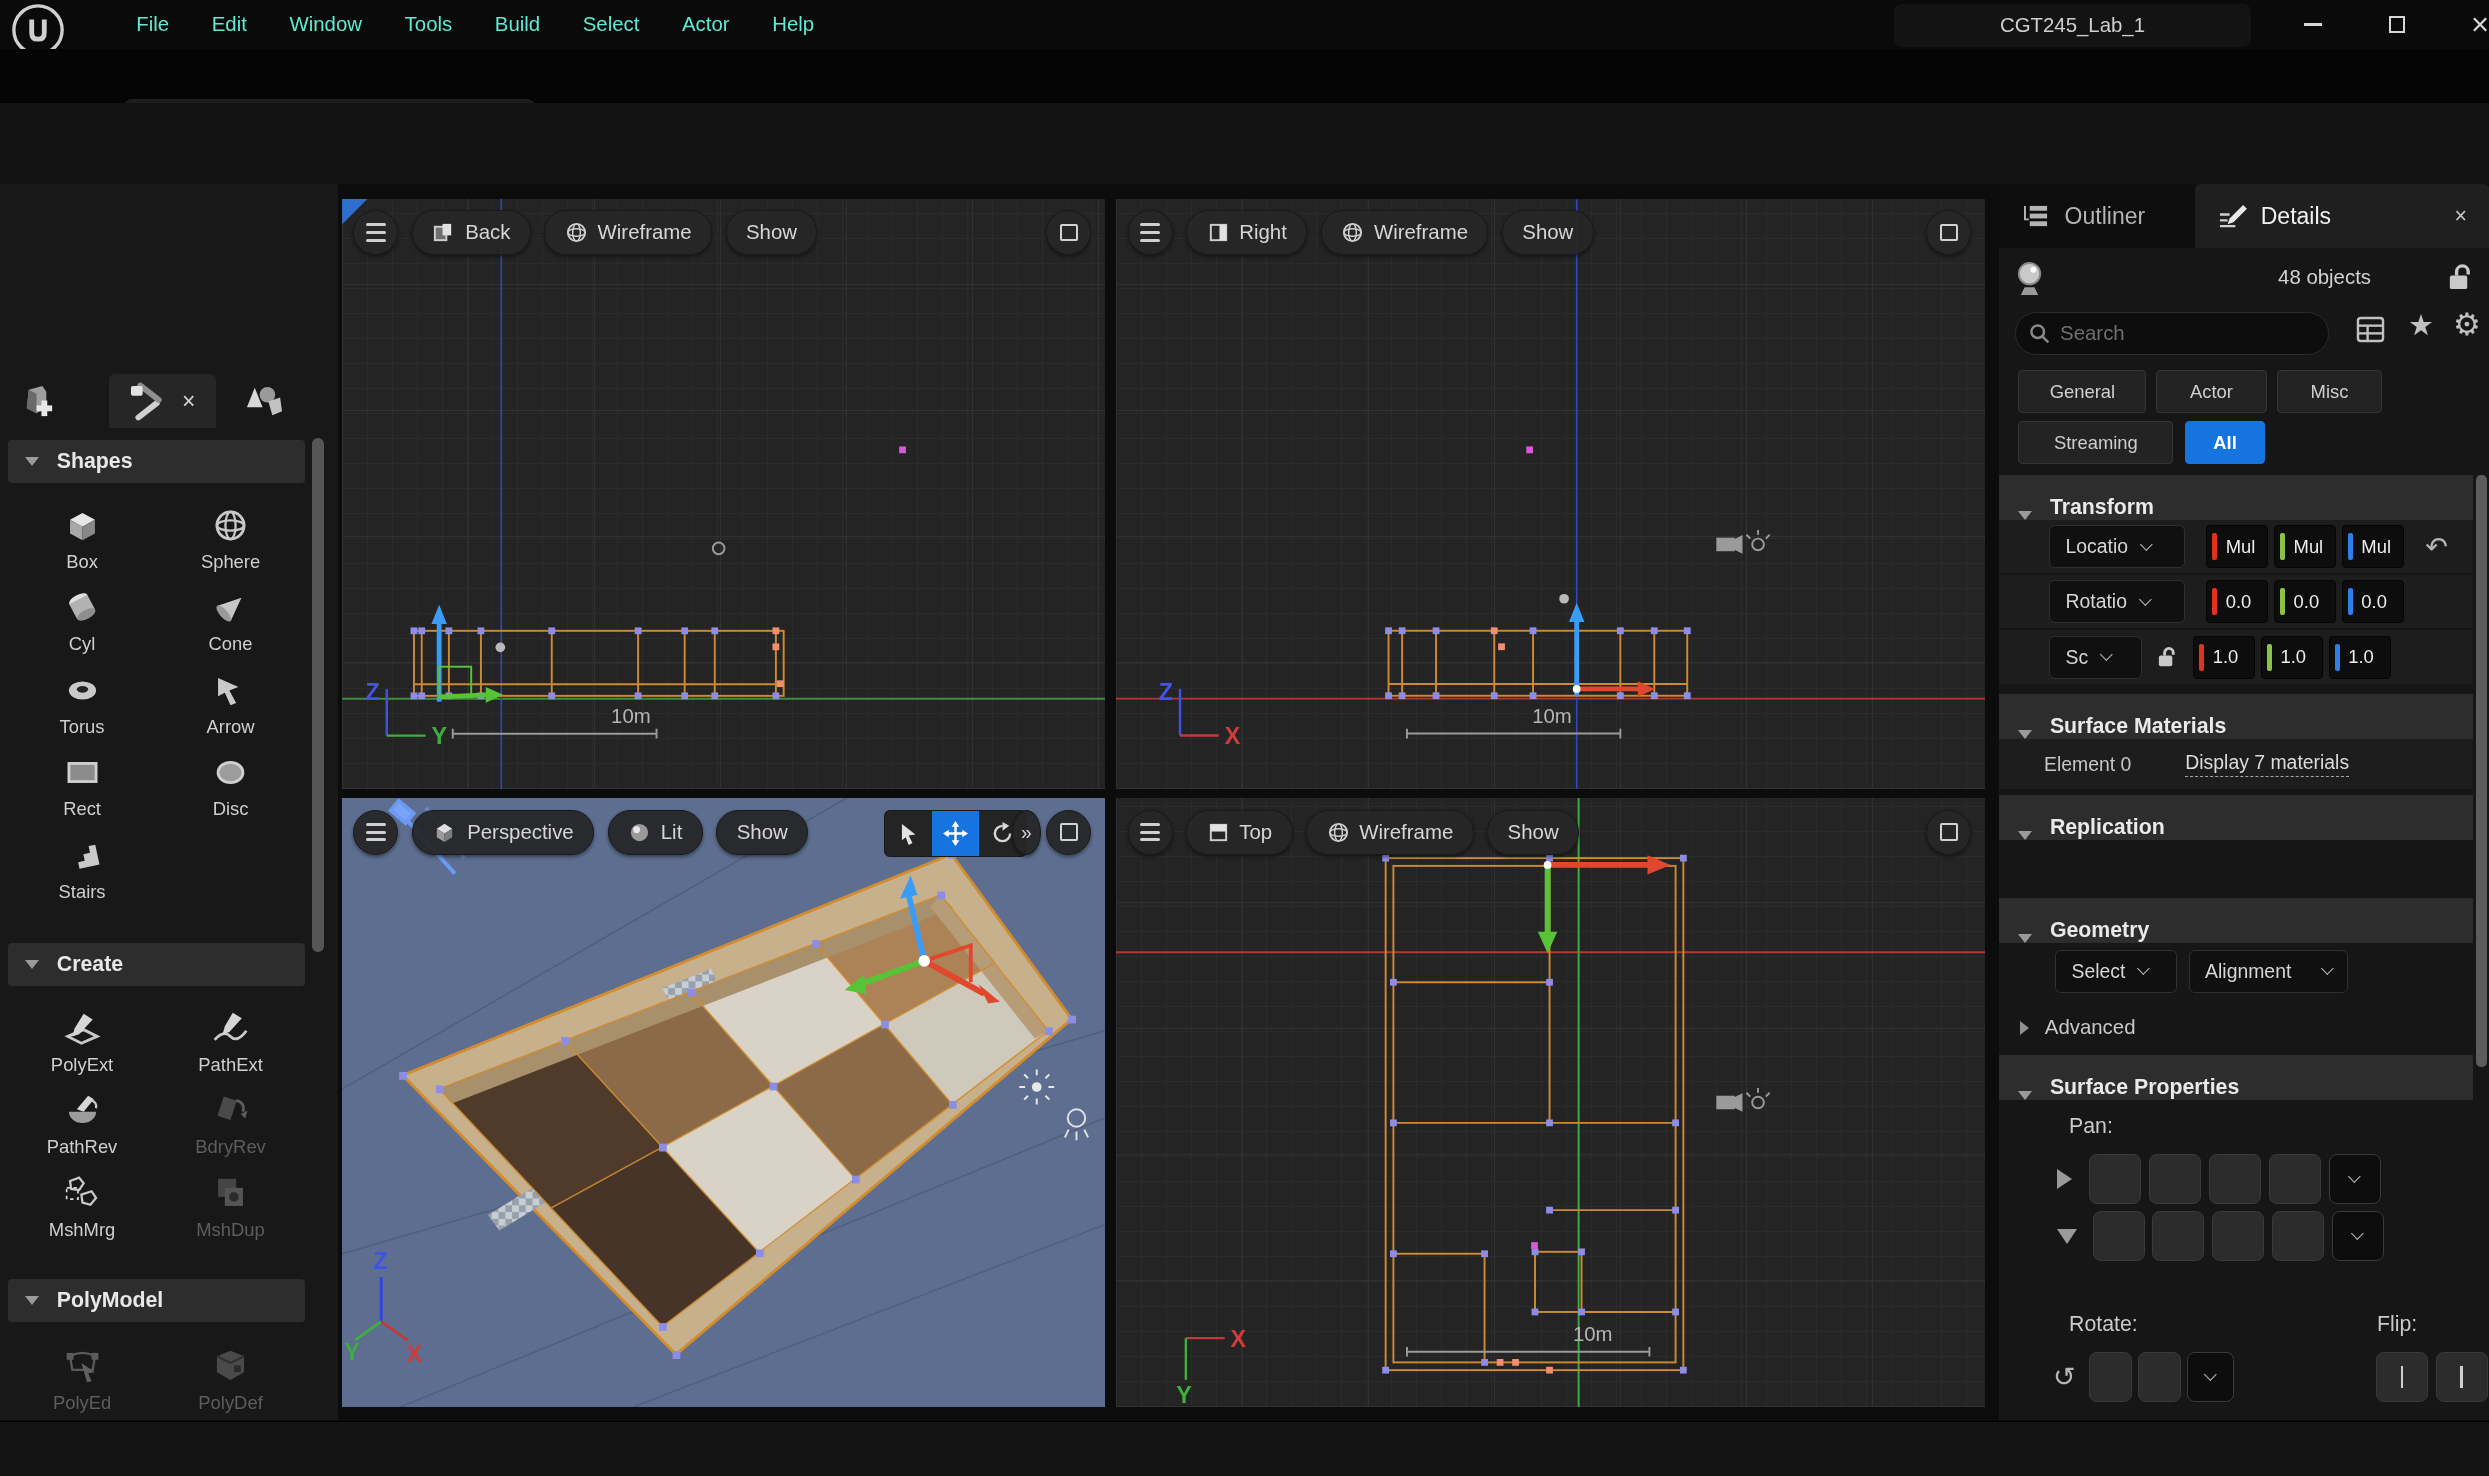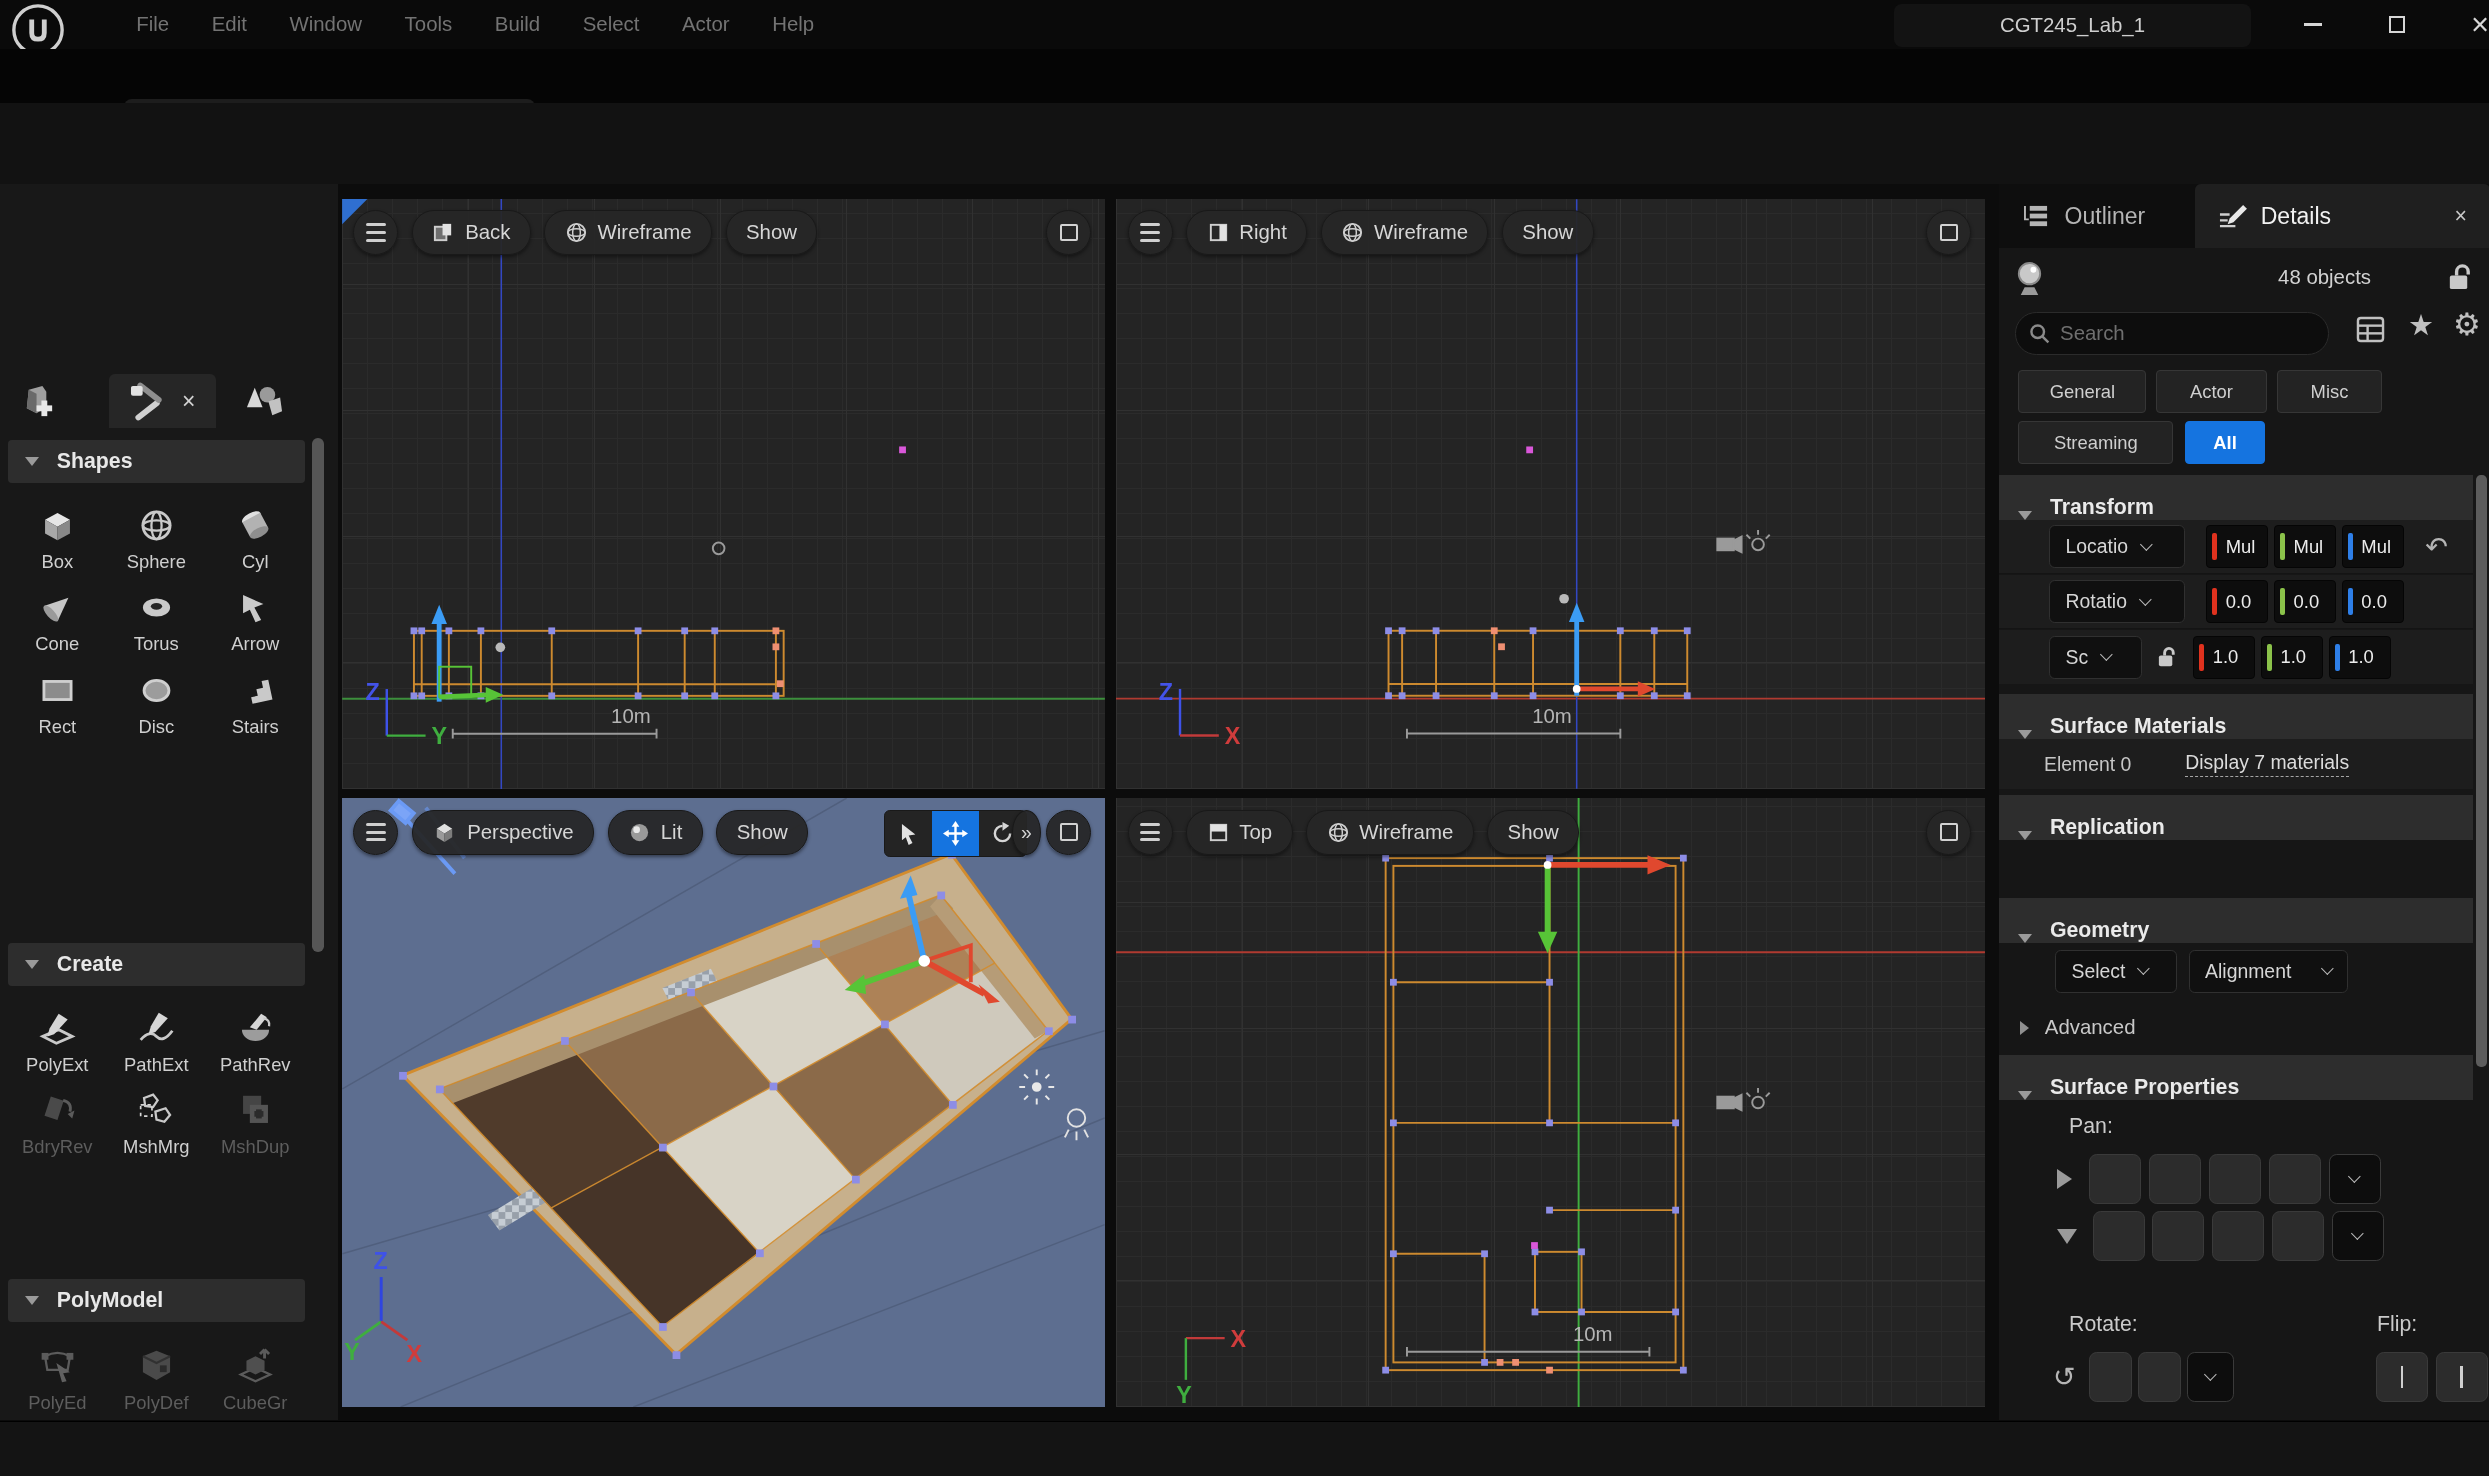--- a/index.html
+++ b/index.html
@@ -4,21 +4,21 @@
 <style>
   * { margin:0; padding:0; box-sizing:border-box; }
   html,body { background:#000; }
   #app { position:relative; width:2490px; height:1477px; background:#0b0b0b;
          font-family:"Liberation Sans", sans-serif; color:#cfcfcf; overflow:hidden; }
   .abs { position:absolute; }
   .row { display:flex; align-items:center; }
 
   
   #menubar { left:0; top:0; width:2490px; height:49px; background:#0a0a0a; }
-  .menu-item { padding:0 21.3px; font-size:20.4px; color:#737373; height:49px; display:flex; align-items:center; cursor:default; }
+  .menu-item { padding:0 21.3px; font-size:20.4px; color:#5eead4; height:49px; display:flex; align-items:center; cursor:default; }
   #logo { left:9.7px; top:1.9px; width:56px; height:56px; }
   #proj-title-pill { left:1894px; top:3.9px; width:357px; height:43px; background:#131313; border-radius:7.8px;
                      display:flex; align-items:center; justify-content:center; font-size:20.4px; color:#cfcfcf; }
   .win-btn { top:0; width:54px; height:49px; display:flex; align-items:center; justify-content:center; color:#d6d6d6; }
 
   
   #tabrow { left:0; top:49px; width:2490px; height:54px; background:#050505; }
   #level-tab { left:124px; top:50px; width:411px; height:52px; background:#1d1d1d; border-radius:7.8px 7.8px 0 0;
                display:flex; align-items:center; gap:15.5px; padding-left:25px; font-size:21.3px; color:#eaeaea; }
 
@@ -39,21 +39,21 @@
   
   #left-panel { left:0; top:184px; width:338px; height:1236px; background:#181818; }
   .mode-tab { top:190px; height:54px; display:flex; align-items:center; justify-content:center; }
   #mode-tab-active { left:109px; width:107px; background:#262626; border-radius:5.8px 5.8px 0 0; gap:11.6px; }
   .sec-h { left:7.8px; width:297px; height:43px; background:#2d2d2d; border-radius:3.9px; display:flex;
            align-items:center; gap:17.5px; padding-left:17.5px; font-size:21.3px; color:#e8e8e8; font-weight:bold; }
   .tri-d { width:0; height:0; border-left:7.8px solid transparent; border-right:7.8px solid transparent;
            border-top:9.7px solid #9a9a9a; }
   .tri-r { width:0; height:0; border-top:7.8px solid transparent; border-bottom:7.8px solid transparent;
            border-left:9.7px solid #8f8f8f; }
-  .tool-grid { left:7.8px; width:297px; display:grid; grid-template-columns:1fr 1fr 1fr; row-gap:13.6px; }
+  .tool-grid { left:7.8px; width:297px; display:grid; grid-template-columns:1fr 1fr; row-gap:13.6px; }
   .tool { display:flex; flex-direction:column; align-items:center; gap:3.9px; font-size:18.4px; color:#cfcfcf; }
   .tool.dim { color:#5d5d5d; }
   .tool.dim svg { opacity:.38; }
   #lp-scroll { left:312px; top:254px; width:11.6px; height:514px; background:#565656; border-radius:5.8px; }
 
   
   #vp-area { left:338px; top:184px; width:1661px; height:1236px; background:#0c0c0c; }
   .vp { position:absolute; overflow:hidden; background:#242424; }
   .ortho { background-color:#242424;
     background-image:

